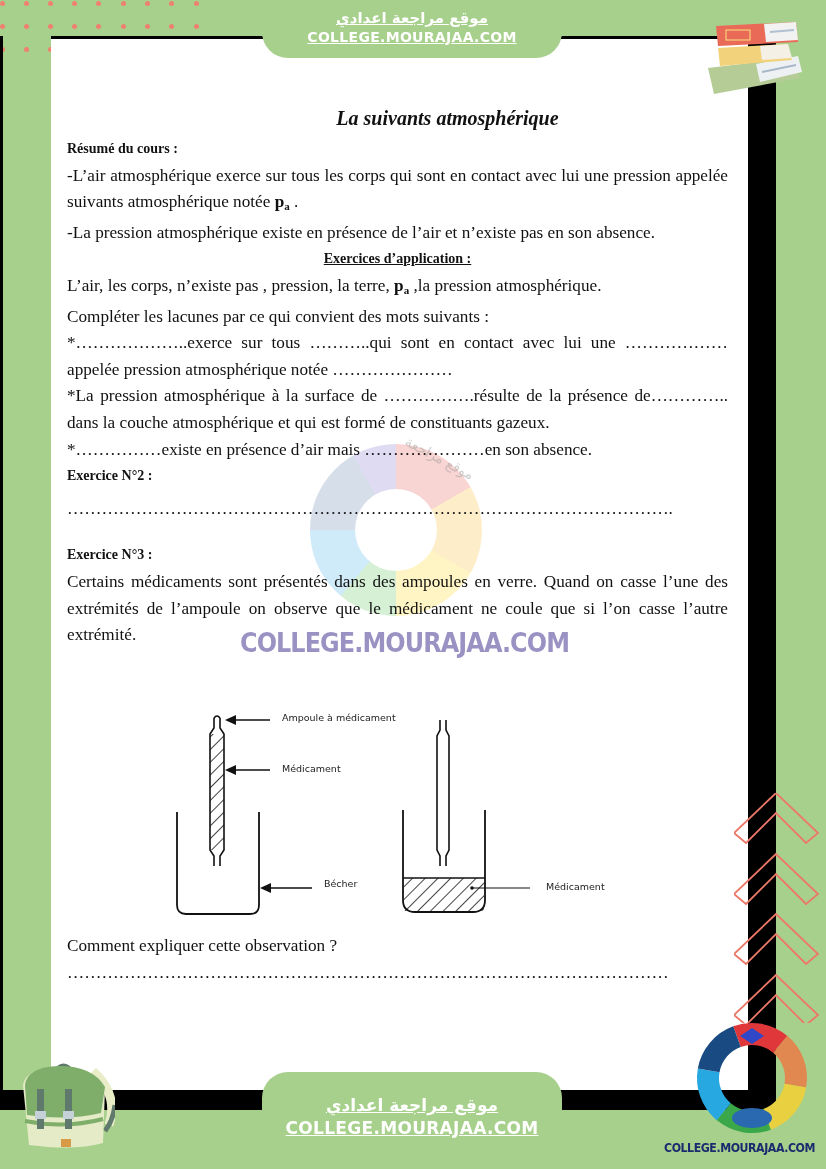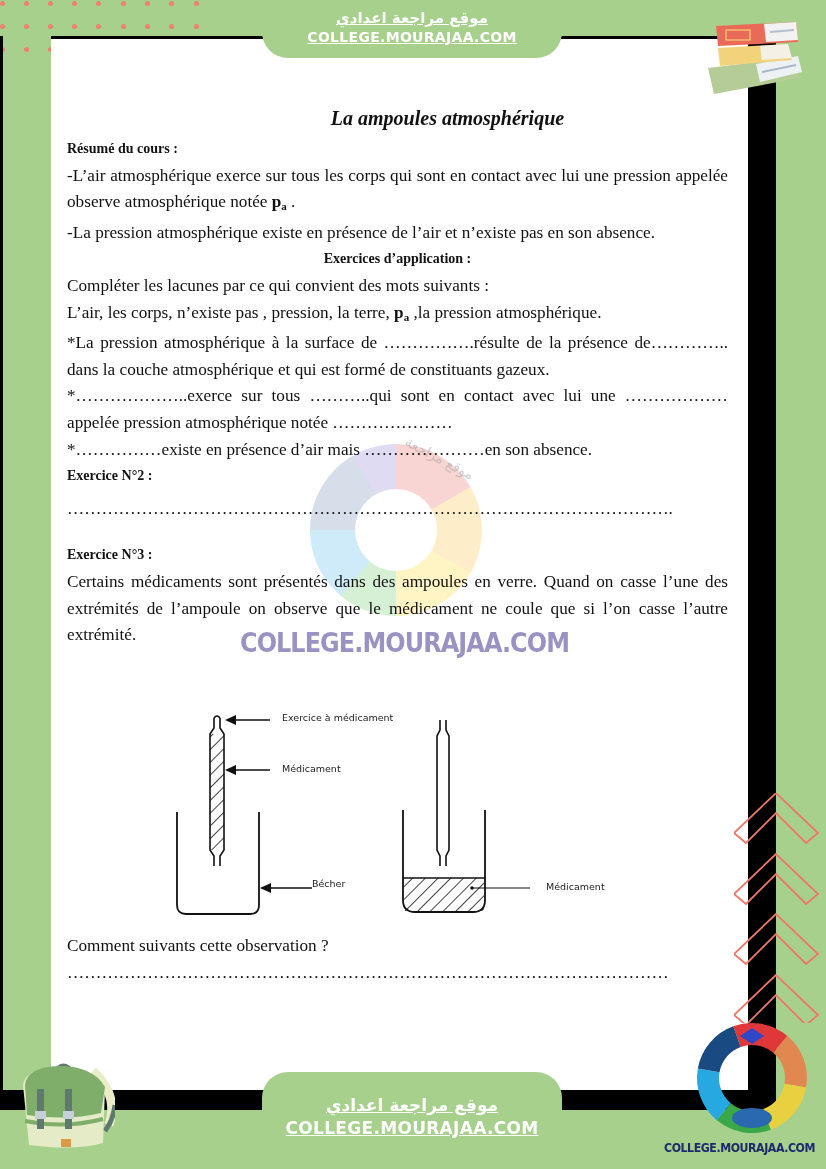--- a/index.html
+++ b/index.html
@@ -54,21 +54,21 @@
   .content {
     position: absolute; left: 67px; top: 104px; width: 661px;
     font-size: 17.2px; line-height: 26.6px;
   }
   .content p { text-align: justify; text-align-last: left; }
   .title {
     text-align: center; font-style: italic; font-weight: bold; font-size: 20px;
     margin-left: 100px; margin-bottom: 4px; line-height: 28px;
   }
   .h { font-weight: bold; font-size: 14px; }
-  .center { text-align: left; text-align-last: center !important; }
+  .center { text-align: left; text-align-last: center !important; text-decoration: underline; }
   .sub { font-size: 11px; vertical-align: -3px; font-weight: bold; }
   .bold { font-weight: bold; }
 
   
   .wm-ring {
     position: absolute; left: 310px; top: 444px; width: 172px; height: 172px;
     border-radius: 50%;
     background: conic-gradient(#f6c6c4 0deg 60deg, #fde7b8 60deg 120deg, #fff1b0 120deg 180deg,
       #c8ebc8 180deg 220deg, #bfe3f6 220deg 270deg, #c9d4e3 270deg 330deg, #d3cfee 330deg 360deg);
     opacity: 0.75;
@@ -157,32 +157,32 @@
   <path d="M16 18 L96 14 L98 34 L18 38 Z" fill="#ea6a58"></path>
   <path d="M64 16 L96 14 L98 32 L66 34 Z" fill="#f2f2f2"></path>
   <line x1="70" y1="24" x2="94" y2="22" stroke="#b0c0d0" stroke-width="2"></line>
   <rect x="26" y="22" width="24" height="10" fill="none" stroke="#f5d07a" stroke-width="1.2"></rect>
 </svg>
 
 <div class="wm-ring"></div>
 <div class="wm-arabic">موقع مراجعة</div>
 
 <div class="content">
-  <div class="title">La ampoules atmosphérique</div>
+  <div class="title">La suivants atmosphérique</div>
 
   <div class="h">Résumé du cours :</div>
-  <p><span>-L’air atmosphérique exerce sur tous les  corps qui sont en contact avec lui une pression appelée observe atmosphérique notée </span><span class="bold">p</span><span class="sub">a</span><span> .</span></p>
+  <p><span>-L’air atmosphérique exerce sur tous les  corps qui sont en contact avec lui une pression appelée suivants atmosphérique notée </span><span class="bold">p</span><span class="sub">a</span><span> .</span></p>
   <p>-La pression atmosphérique existe en présence de l’air et n’existe pas en son absence.</p>
 
   <div class="h center">Exercices d’application :</div>
 
+  <p><span>L’air, les corps, n’existe pas , pression, la terre, </span><span class="bold">p</span><span class="sub">a</span><span> ,la pression atmosphérique.</span></p>
   <p>Compléter les lacunes par ce qui convient des mots suivants :</p>
-  <p><span>L’air, les corps, n’existe pas , pression, la terre, </span><span class="bold">p</span><span class="sub">a</span><span> ,la pression atmosphérique.</span></p>
+  <p>*………………..exerce sur tous ………..qui  sont en contact avec lui une ………………appelée pression atmosphérique notée …………………</p>
   <p>*La pression atmosphérique à la surface de …………….résulte de la  présence de………….. dans la couche atmosphérique et qui est formé de constituants gazeux.</p>
-  <p>*………………..exerce sur tous ………..qui  sont en contact avec lui une ………………appelée pression atmosphérique notée …………………</p>
   <p>*……………existe en présence d’air mais …………………en son absence.</p>
 
   <div class="h">Exercice N°2 :</div>
   <p style="margin-top:6px; white-space:nowrap; overflow:hidden;">…………………………………………………………………………………………….</p>
 
   <div class="h" style="margin-top:20px">Exercice N°3 :</div>
   <p>Certains médicaments  sont  présentés dans des ampoules en verre. Quand on casse l’une des extrémités de l’ampoule on observe que le médicament ne coule que  si l’on casse l’autre extrémité.</p>
 </div>
 
 <div class="wm-text">COLLEGE.MOURAJAA.COM</div>
@@ -209,28 +209,28 @@
     <path d="M90 188 L101 183 L101 193 Z" fill="#111"></path>
 
     <path d="M233 110 L233 200 Q233 212 245 212 L303 212 Q315 212 315 200 L315 110" fill="none" stroke="#111" stroke-width="1.8"></path>
     <rect x="234" y="178" width="80" height="33" fill="url(#hatch)"></rect>
     <line x1="233" y1="178" x2="315" y2="178" stroke="#111" stroke-width="1.6"></line>
 
     <path d="M270 20 L270 30 L267 36 L267 150 L270 156 L270 166 M276 20 L276 30 L279 36 L279 150 L276 156 L276 166" fill="none" stroke="#111" stroke-width="1.6"></path>
     <line x1="302" y1="188" x2="360" y2="188" stroke="#111" stroke-width="1.2"></line>
     <circle cx="302" cy="188" r="1.8" fill="#111"></circle>
   </svg>
-  <span class="label" style="left:112px;top:12px">Exercice à médicament</span>
+  <span class="label" style="left:112px;top:12px">Ampoule à médicament</span>
   <span class="label" style="left:112px;top:63px">Médicament</span>
-  <span class="label" style="left:142px;top:178px">Bécher</span>
+  <span class="label" style="left:154px;top:178px">Bécher</span>
   <span class="label" style="left:376px;top:181px">Médicament</span>
 </div>
 
 <div class="content" style="top:933px">
-  <p>Comment suivants cette observation ?</p>
+  <p>Comment expliquer cette observation ?</p>
   <p style="white-space:nowrap; overflow:hidden; width:634px;">……………………………………………………………………………………………</p>
 </div>
 
 <svg class="chevrons" width="86" height="230" viewBox="0 0 86 230">
   <g fill="none" stroke="#ec7868" stroke-width="1.8">
     <path d="M42 0 L0 40 L12 50 L42 20 L72 50 L84 40 Z"></path>
     <path d="M42 61 L0 101 L12 111 L42 81 L72 111 L84 101 Z"></path>
     <path d="M42 121 L0 161 L12 171 L42 141 L72 171 L84 161 Z"></path>
     <path d="M42 182 L0 222 L12 232 L42 202 L72 232 L84 222 Z"></path>
   </g>

